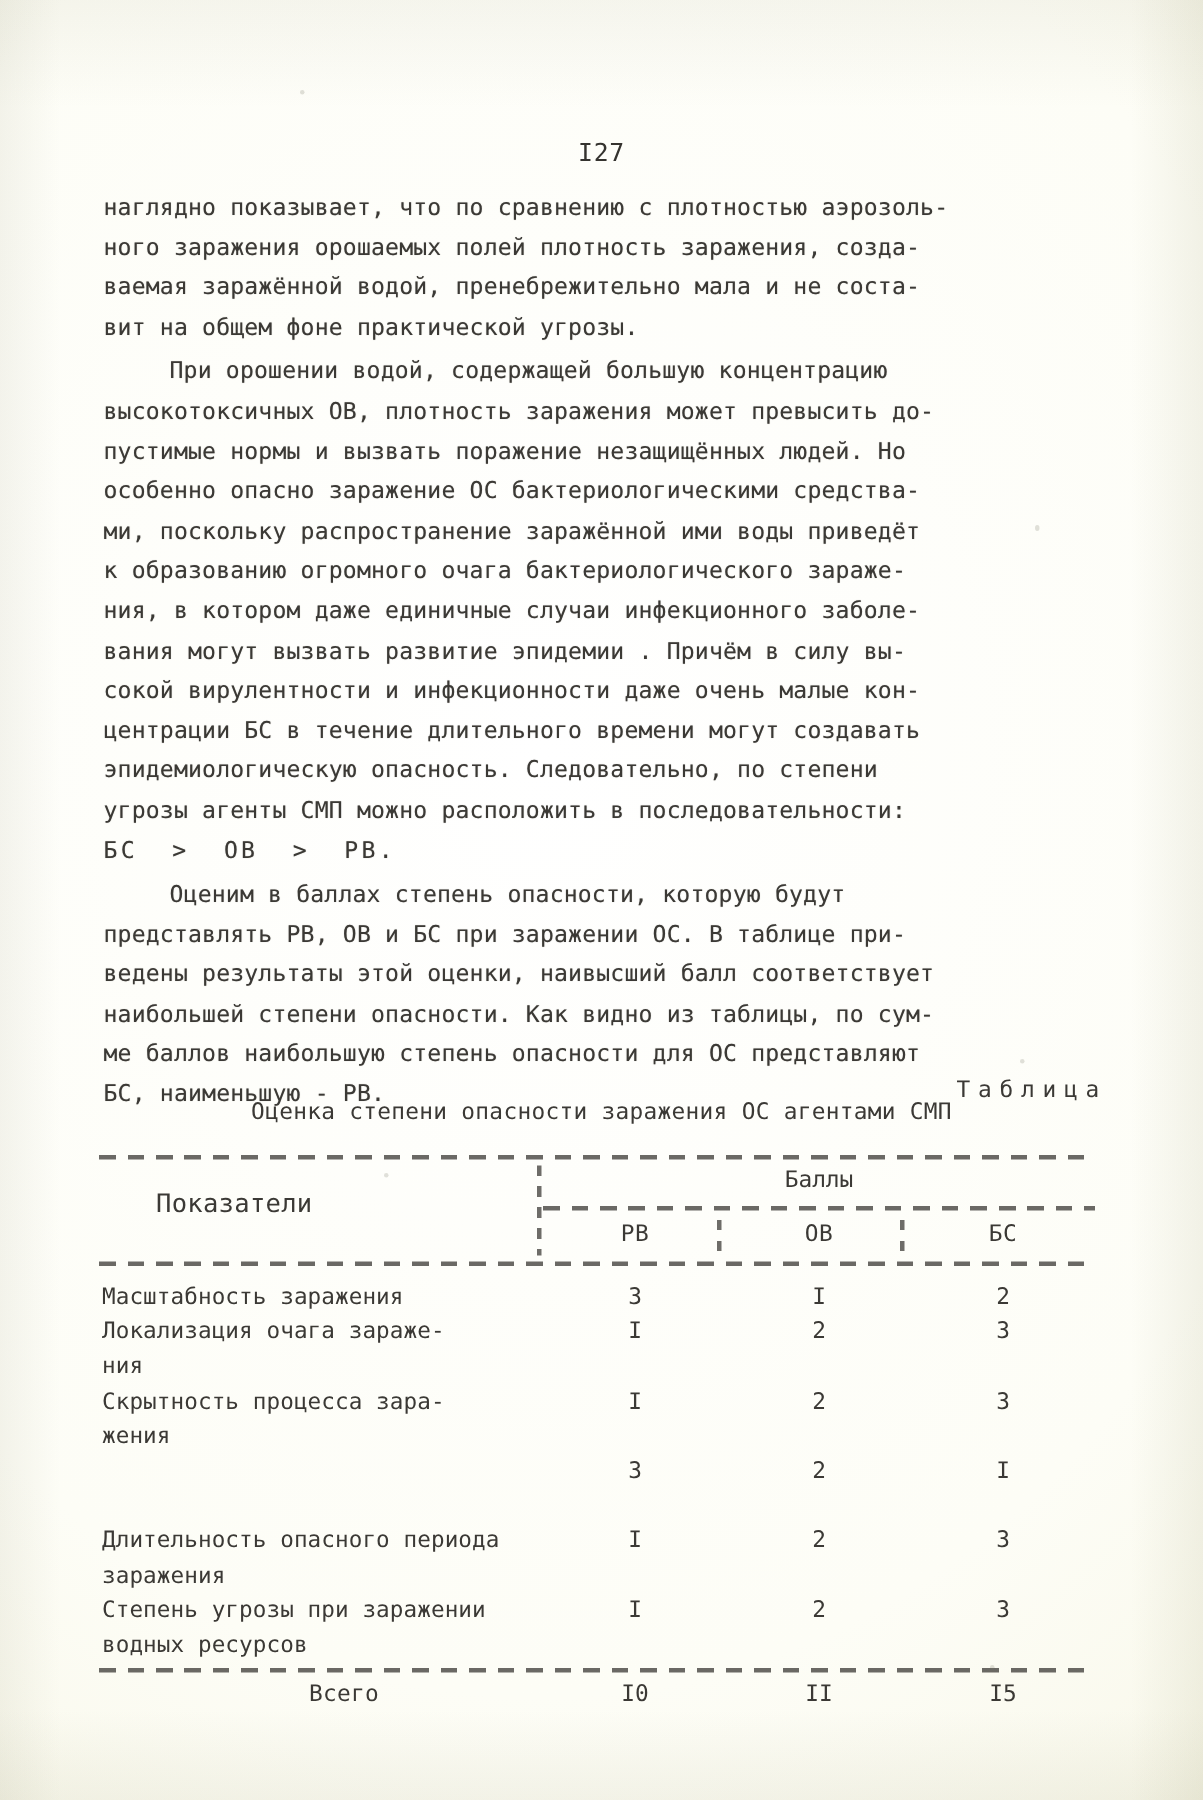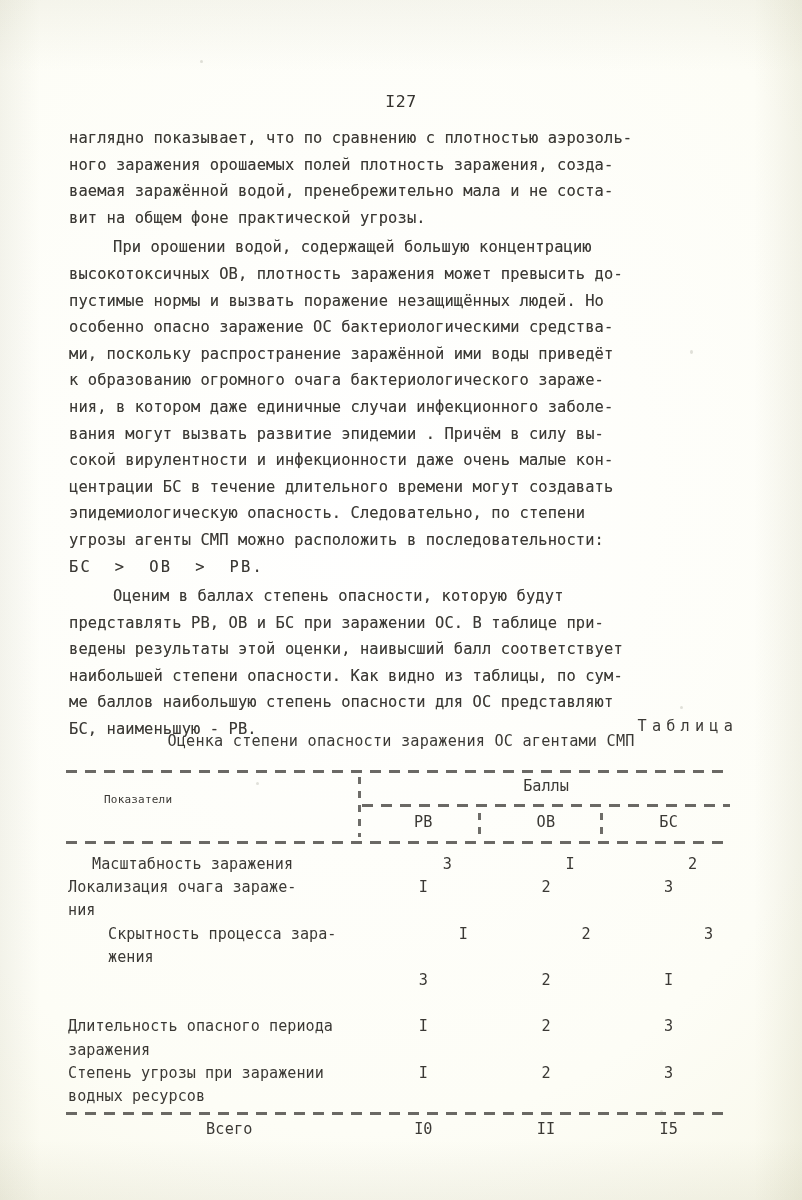--- a/index.html
+++ b/index.html
@@ -128,21 +128,21 @@
   }
 
   .thead {
     position: relative;
     height: 68px;
   }
   .th-indicators {
     position: absolute;
     left: 38px;
     top: 20px;
-    font-size: 11px;
+    font-size: 17px;
     letter-spacing: .2px;
   }
   .th-scores {
     position: absolute;
     left: 296px;
     width: 368px;
     top: 4px;
     text-align: center;
     font-size: 15.2px;
   }
@@ -310,37 +310,37 @@
       <div class="th-sub">
         <div class="cell">РВ</div>
         <div class="cell">ОВ</div>
         <div class="cell">БС</div>
       </div>
     </div>
 
     <div class="rule"></div>
 
     <div class="tbody">
-        <div class="trow" style="height: 23.2px; margin-left: 24px;">
+        <div class="trow" style="height: 23.2px;">
           <div class="label"><span>Масштабность заражения</span></div>
           <div class="vals">
             <div class="v">3</div>
             <div class="v">I</div>
             <div class="v">2</div>
           </div>
         </div>
         <div class="trow" style="height: 46.4px;">
           <div class="label"><span>Локализация очага зараже-</span><span class="l2">ния</span></div>
           <div class="vals">
             <div class="v">I</div>
             <div class="v">2</div>
             <div class="v">3</div>
           </div>
         </div>
-        <div class="trow" style="height: 46.4px; margin-left: 40px;">
+        <div class="trow" style="height: 46.4px;">
           <div class="label"><span>Скрытность процесса зара-</span><span class="l2">жения</span></div>
           <div class="vals">
             <div class="v">I</div>
             <div class="v">2</div>
             <div class="v">3</div>
           </div>
         </div>
         <div class="trow" style="height: 46.4px;">
           <div class="vals">
             <div class="v">3</div>

